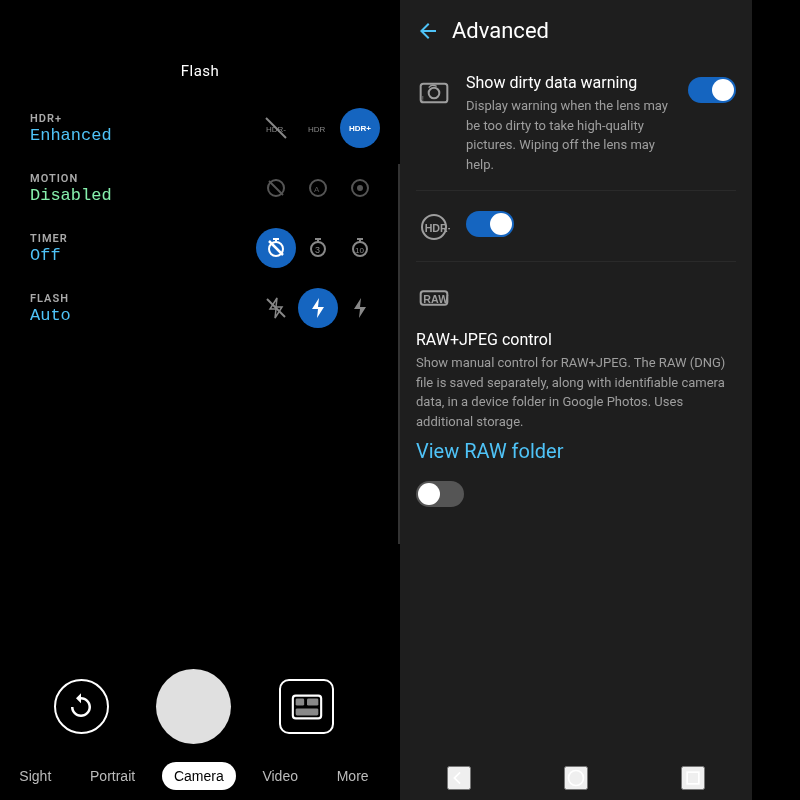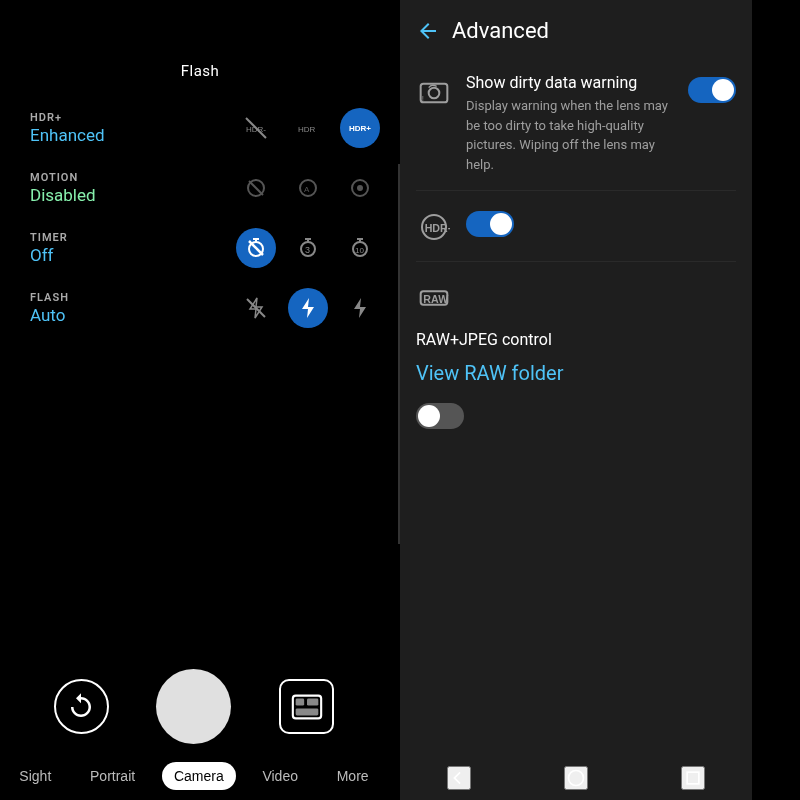--- a/index.html
+++ b/index.html
@@ -54,26 +54,27 @@
       font-size: 11px;
       letter-spacing: 1px;
       font-weight: 600;
       margin-bottom: 1px;
     }
 
     .setting-value {
       color: #4fc3f7;
       font-size: 17px;
       font-weight: 400;
+      font-family: Liberation Mono, monospace;
     }
 
     .setting-icons {
       display: flex;
       align-items: flex-start;
-      gap: 12px;
+      gap: 2px;
     }
 
     .icon-btn {
       width: 40px;
       height: 40px;
       border-radius: 50%;
       display: flex;
       align-items: center;
       justify-content: center;
       background: transparent;
@@ -576,20 +577,21 @@
 
     <div class="setting-item">
       <div class="setting-icon-area">
         <svg width="32" height="32" viewBox="0 0 24 24">
           <rect x="2" y="7" width="20" height="10" rx="2" fill="none" stroke="#9e9e9e" stroke-width="1.5"></rect>
           <text x="4" y="16" font-size="8" fill="#9e9e9e" font-family="Arial" font-weight="bold">RAW</text>
         </svg>
       </div>
       <div class="setting-content">
         <div class="setting-title">RAW+JPEG control</div>
+        <div class="setting-desc">Show manual control for RAW+JPEG. The RAW (DNG) file is saved separately, along with identifiable camera data, in a device folder in Google Photos. Uses additional storage.</div>
         <a class="view-raw-link">View RAW folder</a>
       </div>
       <div class="setting-toggle-area">
         <button class="toggle off">
           <span class="toggle-track"></span>
           <span class="toggle-thumb"></span>
         </button>
       </div>
     </div>
 

